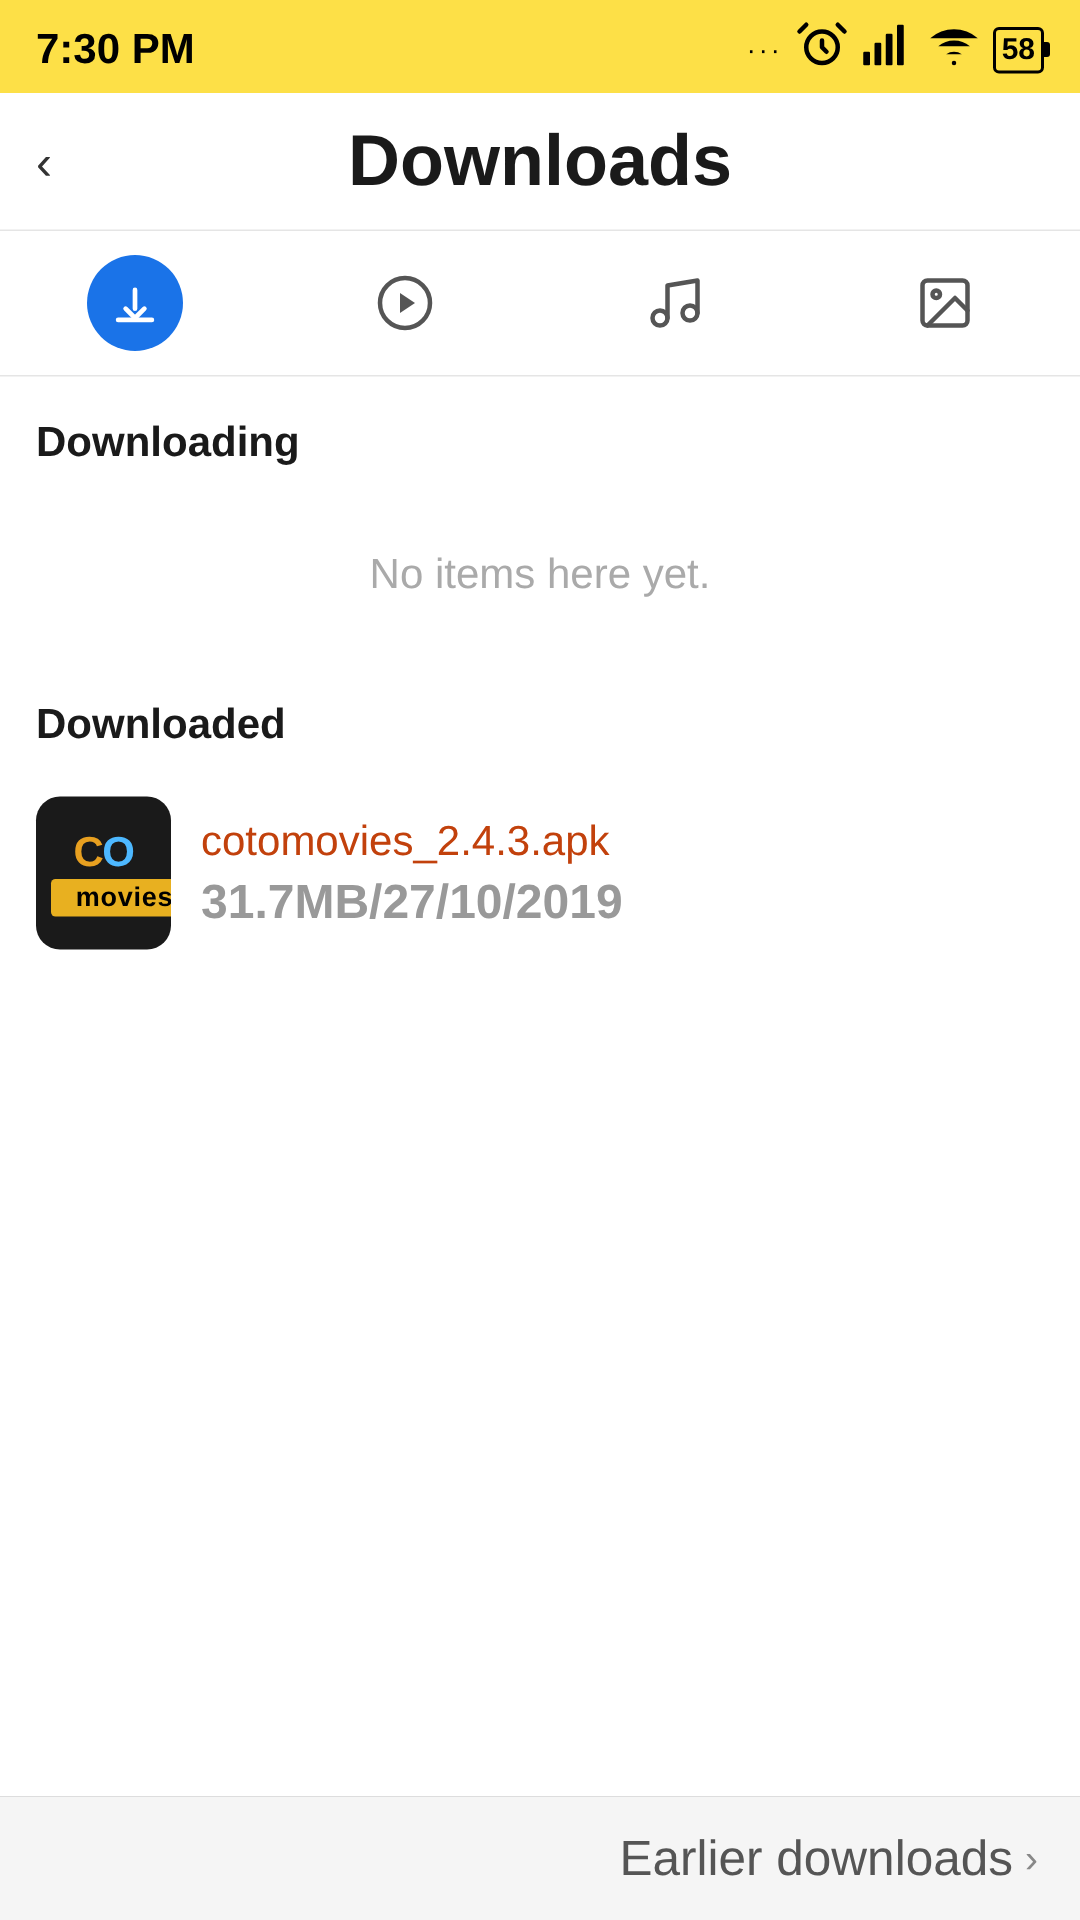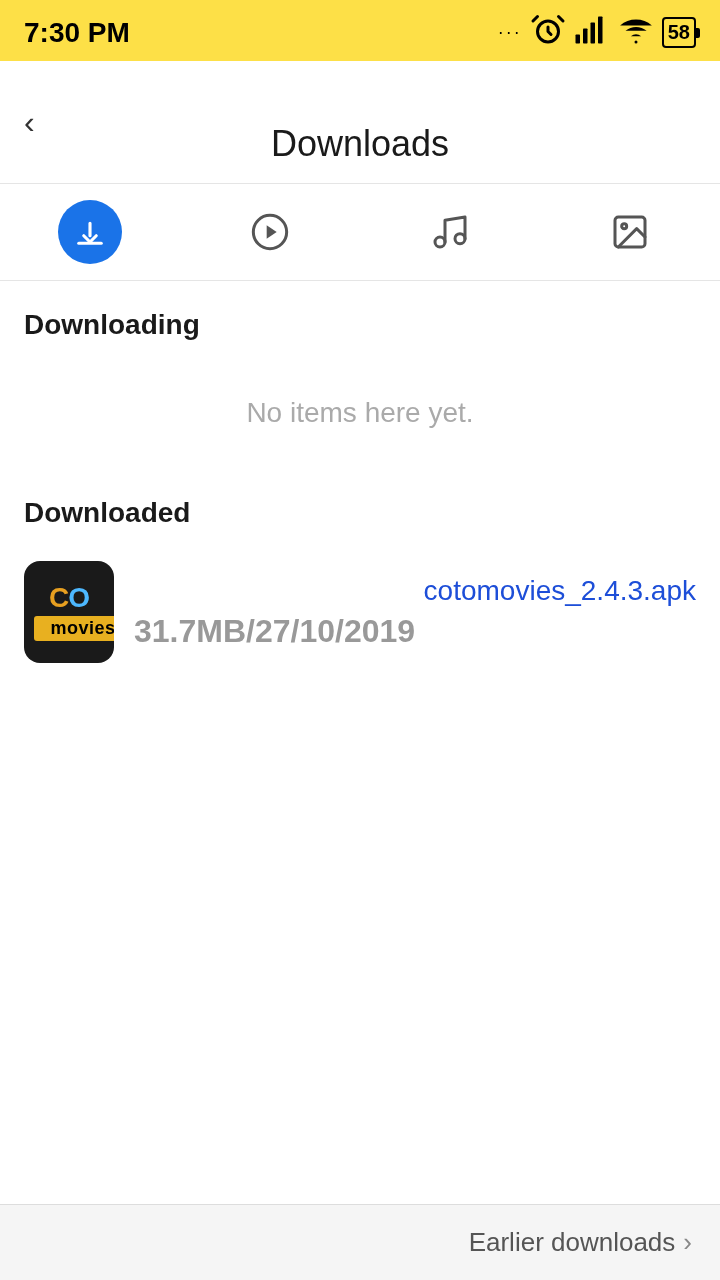--- a/index.html
+++ b/index.html
@@ -69,24 +69,23 @@
     }
     .header-back {
       position: absolute;
       left: 24px;
       font-size: 32px;
       color: #333;
       cursor: pointer;
       line-height: 1;
     }
     .header-title {
-      font-size: 36px;
-      font-weight: 400;
+      font-size: 48px;
+      font-weight: 700;
       color: #1a1a1a;
-      margin-top: 44px;
     }
 
     
     .tab-bar {
       display: flex;
       justify-content: space-around;
       align-items: center;
       padding: 16px 0;
       border-bottom: 1px solid #e5e5e5;
       background: #ffffff;
@@ -162,23 +161,22 @@
       margin-top: 4px;
       letter-spacing: 0.5px;
       margin-left: 28px;
     }
     .file-info {
       flex: 1;
     }
     .file-name {
       font-size: 28px;
       font-weight: 500;
-      color: #1d4ed8;
+      color: #c2410c;
       margin-bottom: 6px;
-      text-align: right;
     }
     .file-meta {
       font-size: 32px;
       color: #999;
       font-weight: bold;
     }
 
     
     .footer {
       position: fixed;
@@ -187,21 +185,21 @@
       width: 720px;
       background: #f5f5f5;
       border-top: 1px solid #ddd;
       display: flex;
       justify-content: flex-end;
       align-items: center;
       padding: 22px 28px;
       gap: 8px;
     }
     .footer-link {
-      font-size: 26px;
+      font-size: 33px;
       color: #555;
     }
     .footer-chevron {
       font-size: 26px;
       color: #888;
     }
 
     
     .svg-icon {
       width: 36px;

